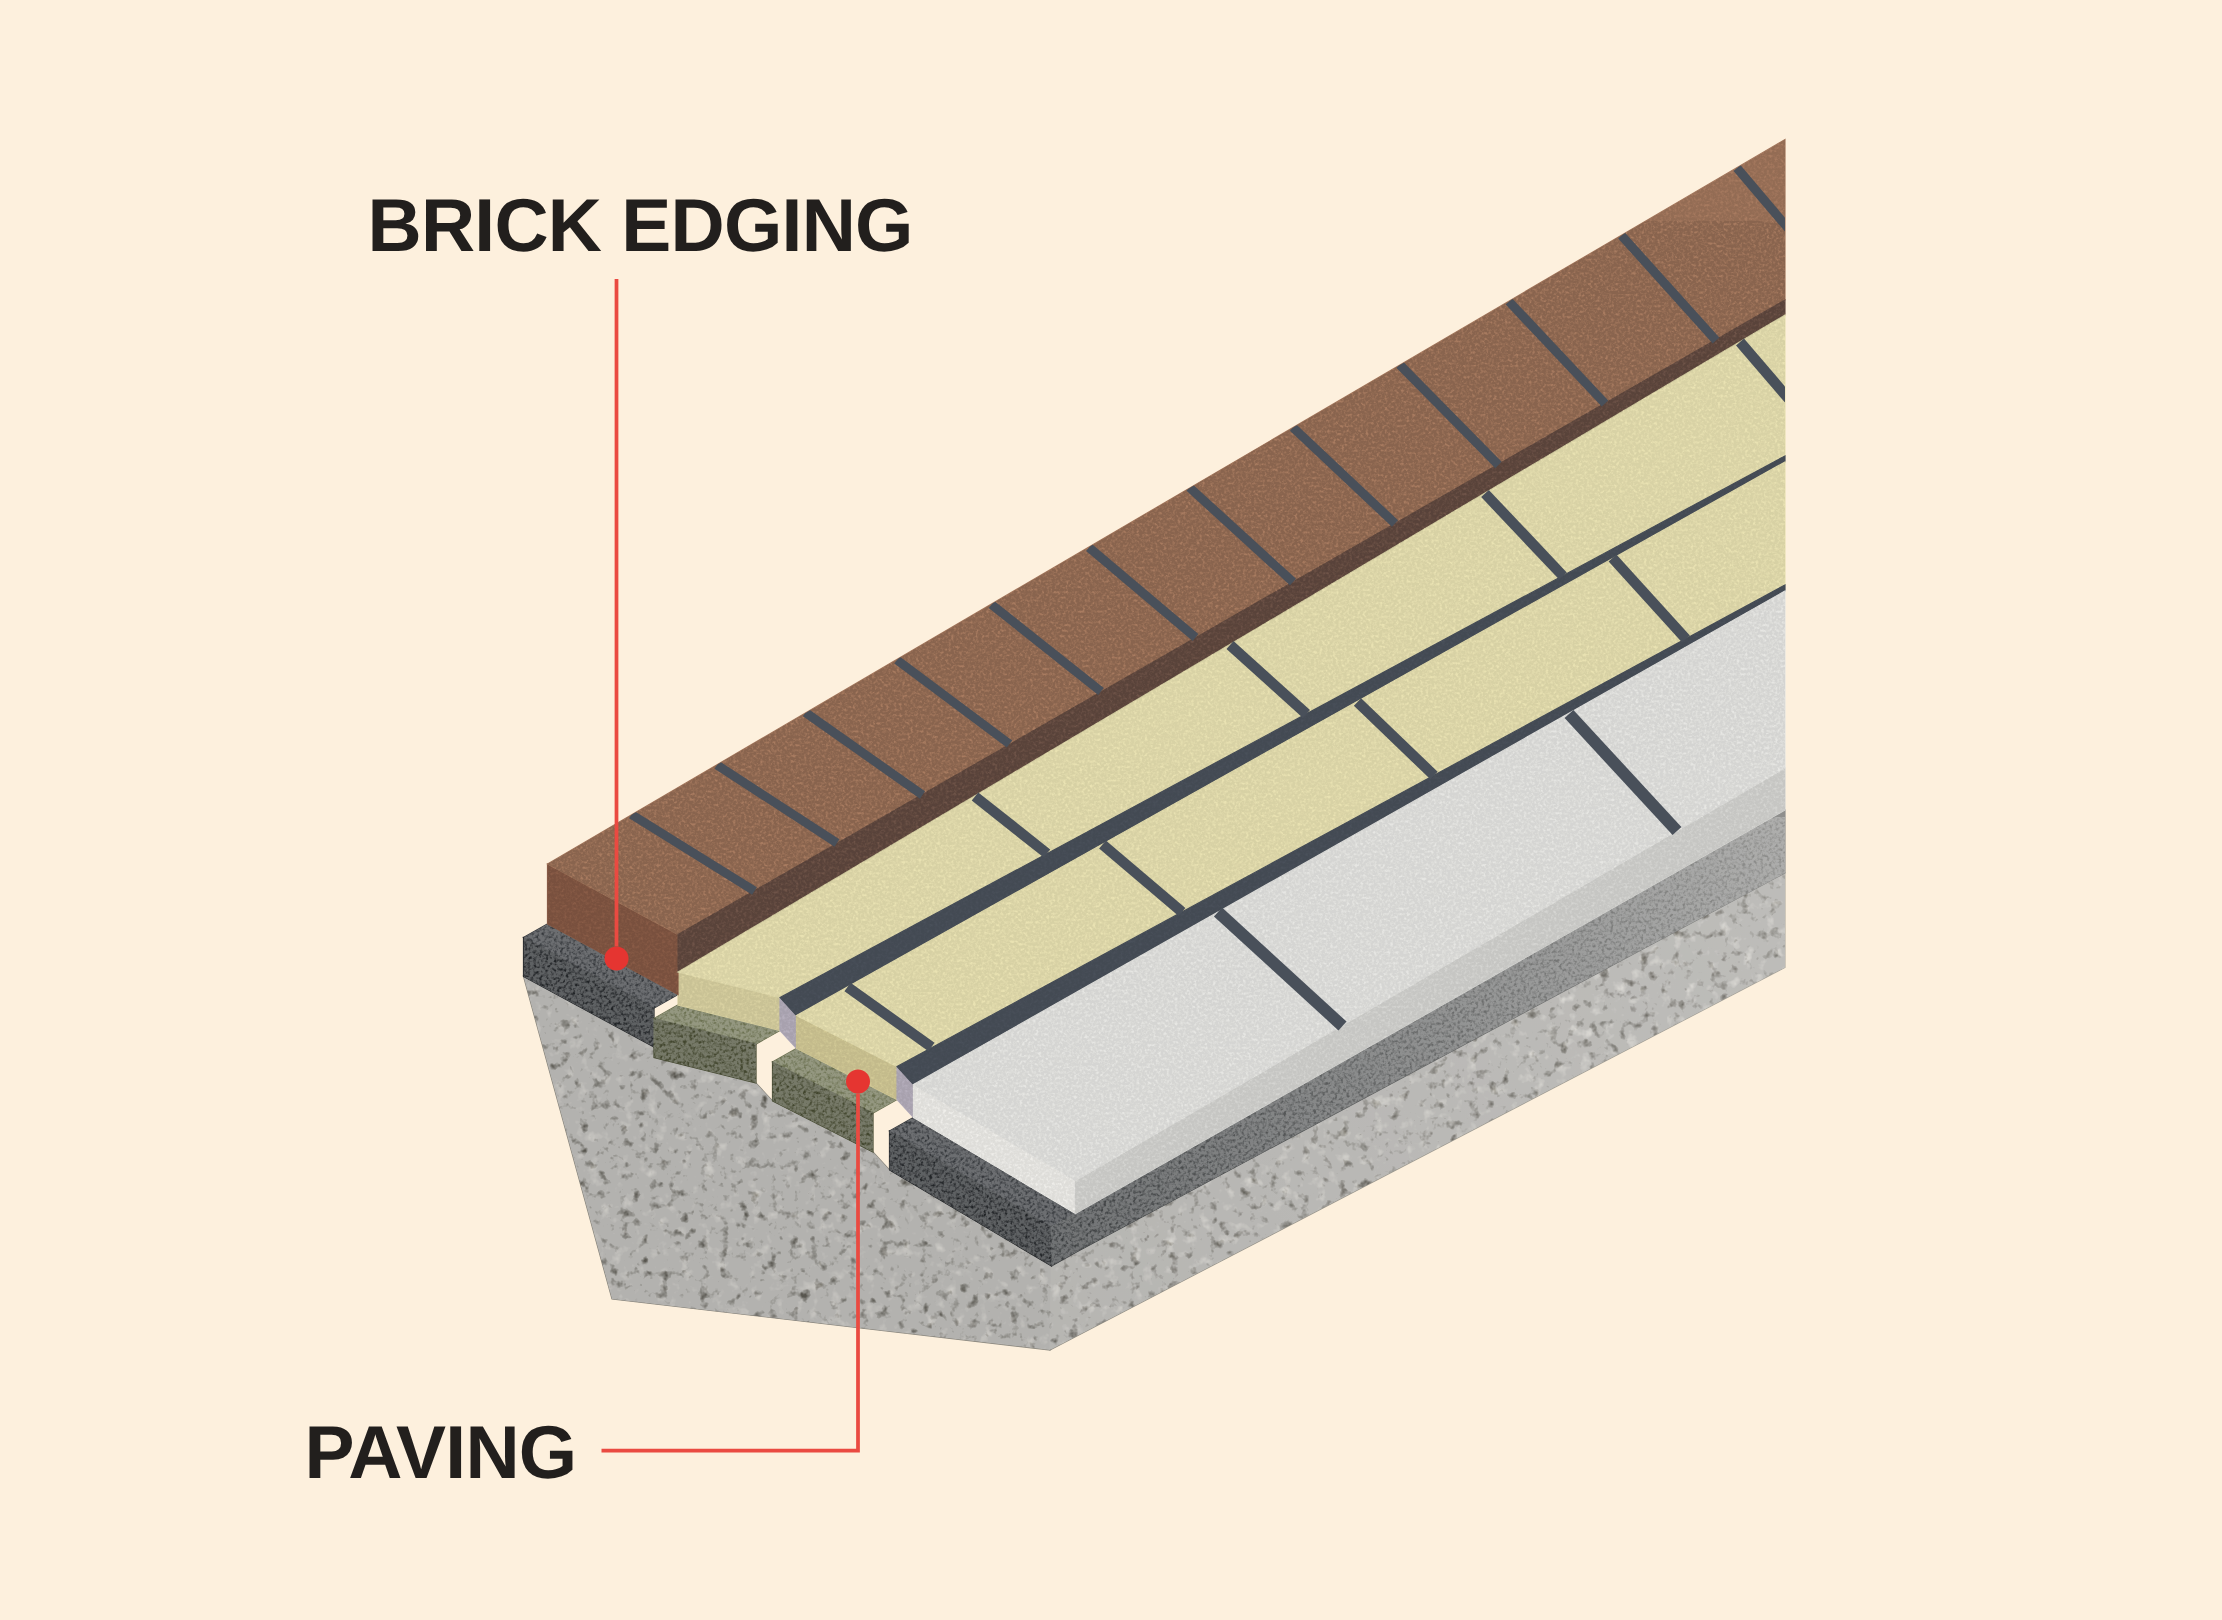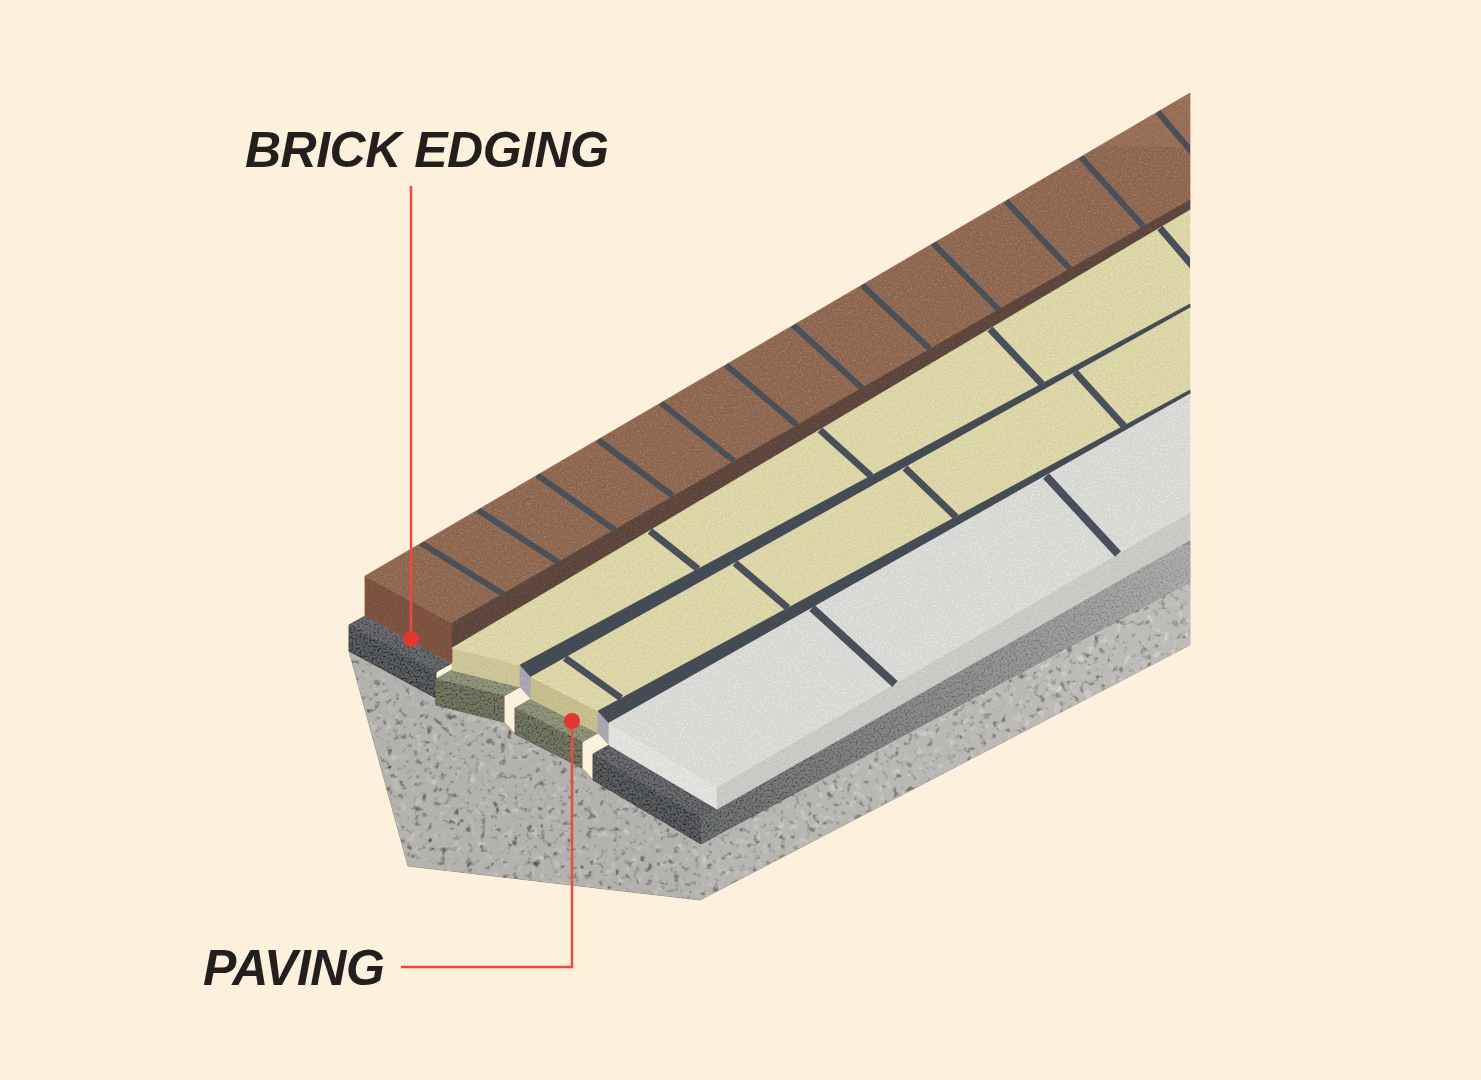--- a/index.html
+++ b/index.html
@@ -1,20 +1,20 @@
 <!DOCTYPE html>
 <html><head>
 <meta charset="utf-8">
 <style>
   html,body{margin:0;padding:0;}
   body{
     width:1481px;height:1080px;overflow:hidden;
     font-family:"Liberation Sans","DejaVu Sans",sans-serif;
   }
-  .stage{position:relative;width:1305px;height:1080px;font-style:italic;}
+  .stage{position:relative;width:1305px;height:1080px;}
   svg{display:block;}
   .diagram-label{
     font-weight:bold;
     font-size:50px;
     letter-spacing:-0.5px;
     fill:#221f1d;
   }
 </style>
 </head>
 <body>

